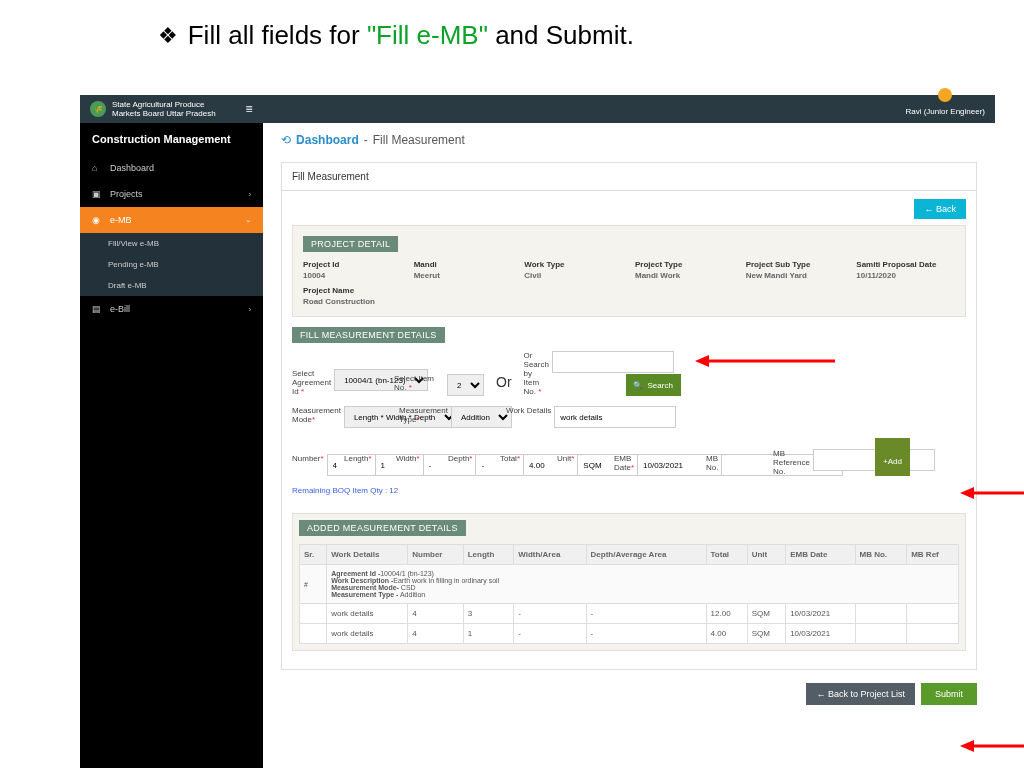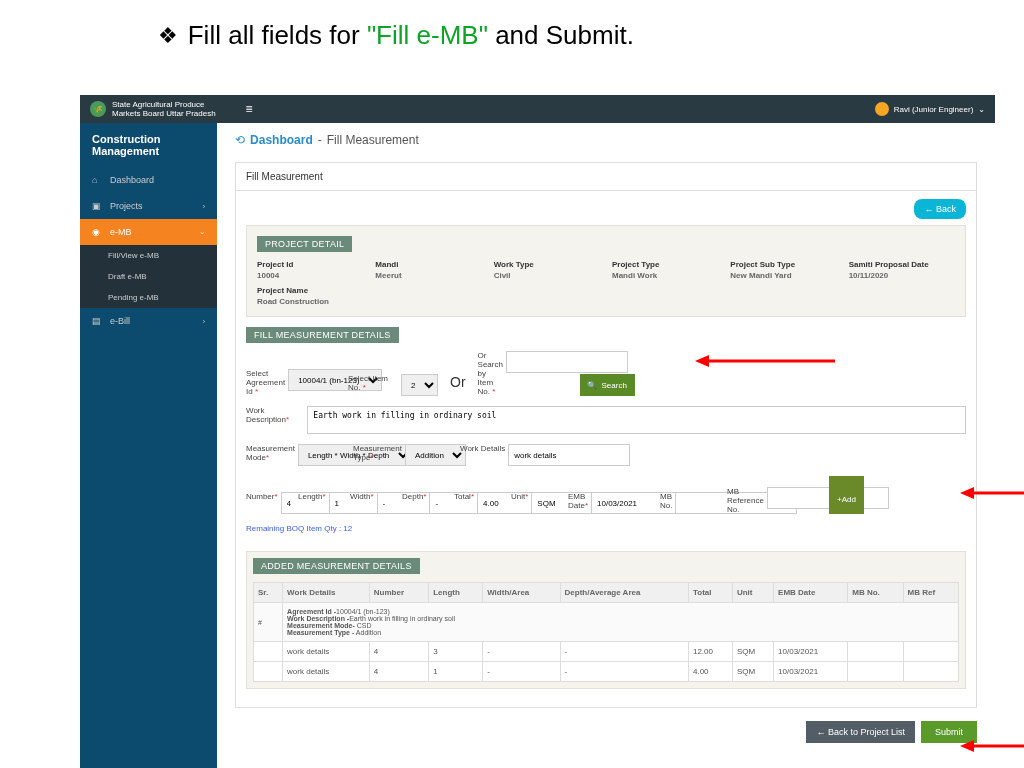--- a/index.html
+++ b/index.html
@@ -5,38 +5,38 @@
 * { box-sizing: border-box; margin: 0; padding: 0; }
 body { font-family: Arial, sans-serif; background: #fff; width: 1024px; height: 768px; position: relative; overflow: hidden; }
 .instruction { position: absolute; top: 20px; left: 158px; font-size: 26px; color: #000; display: flex; align-items: center; gap: 10px; }
 .bullet-icon { font-size: 22px; }
 .green-text { color: #0da329; }
 .app { position: absolute; top: 95px; left: 80px; width: 915px; height: 673px; background: #f0f0f0; font-size: 9px; color: #333; }
 .topbar { height: 28px; background: #2a3a42; display: flex; align-items: center; padding: 0 10px; color: #fff; }
 .logo-area { display: flex; align-items: center; gap: 6px; font-size: 8px; }
 .logo-circ { width: 16px; height: 16px; border-radius: 50%; background: #4a9a5a; display: flex; align-items: center; justify-content: center; }
 .hamburger { margin-left: 30px; font-size: 12px; cursor: pointer; }
-.user-area { margin-left: auto; display: flex; align-items: center; gap: 5px; font-size: 8px; }
+.user-area { margin-left: auto; display: flex; align-items: center; gap: 5px; font-size: 8px; flex-direction: column; }
 .avatar { width: 14px; height: 14px; border-radius: 50%; background: #f5a623; }
 .layout { display: flex; height: calc(100% - 28px); }
-.sidebar { width: 137px; background: #0c4a6e; color: #ccc; font-size: 9px; }
+.sidebar { width: 183px; background: #000000; color: #ccc; font-size: 9px; }
 .sidebar-title { padding: 10px 12px; font-weight: bold; color: #fff; font-size: 11px; }
 .side-item { padding: 8px 12px; display: flex; align-items: center; gap: 8px; cursor: pointer; }
 .side-item.active { background: #f5831f; color: #fff; }
 .side-sub { padding: 6px 12px 6px 28px; font-size: 8px; cursor: pointer; background: #23313a; }
 .side-icon { width: 10px; display: inline-block; }
 .side-arrow { margin-left: auto; font-size: 7px; }
 .content { flex: 1; background: #fff; overflow-y: auto; position: relative; }
 .breadcrumb { padding: 10px 18px; font-size: 12px; color: #555; display: flex; align-items: center; gap: 5px; }
 .bc-icon { color: #2a8dc9; }
 .bc-dash { color: #2a8dc9; font-weight: bold; }
 .panel { margin: 5px 18px; border: 1px solid #ddd; }
 .panel-title { padding: 8px 10px; font-size: 10px; border-bottom: 1px solid #ddd; }
 .panel-body { padding: 8px 10px; }
-.back-btn { float: right; background: #0ab5d6; color: #fff; border: none; padding: 5px 10px; font-size: 9px; border-radius: 8px; margin-bottom: 6px; cursor: pointer; }
+.back-btn { float: right; background: #0ab5d6; color: #fff; border: none; padding: 5px 10px; font-size: 9px; border-radius: 0; margin-bottom: 6px; cursor: pointer; }
 .section-hdr { background: #6a8a7a; color: #fff; padding: 3px 8px; font-size: 9px; display: inline-block; letter-spacing: 0.3px; }
 .detail-box { background: #f4f3ee; border: 1px solid #e2e0d8; padding: 10px; margin-bottom: 10px; }
 .detail-grid { display: grid; grid-template-columns: repeat(6, 1fr); gap: 6px 12px; font-size: 8px; }
 .detail-grid .lbl { font-weight: bold; }
 .detail-grid .val { color: #666; margin-top: 2px; font-weight: bold; }
 .form-row { display: flex; gap: 12px; align-items: flex-end; margin-bottom: 10px; flex-wrap: wrap; }
 .fgroup { display: flex; flex-direction: row; gap: 3px; font-size: 8px; }
 .fgroup label { color: #444; }
 .req { color: #d33; }
 .fgroup input, .fgroup select, .fgroup textarea { border: 1px solid #ccc; padding: 4px 5px; font-size: 8px; height: 22px; }
@@ -96,22 +96,22 @@
           <span class="side-icon">▣</span>
           <span>Projects</span>
           <span class="side-arrow">›</span>
         </div>
       <div class="side-item active">
           <span class="side-icon">◉</span>
           <span>e-MB</span>
           <span class="side-arrow">⌄</span>
         </div>
       <div class="side-sub">Fill/View e-MB</div>
+      <div class="side-sub">Pending e-MB</div>
       <div class="side-sub">Draft e-MB</div>
-      <div class="side-sub">Pending e-MB</div>
       <div class="side-item">
           <span class="side-icon">▤</span>
           <span>e-Bill</span>
           <span class="side-arrow">›</span>
         </div>
     </div>
 
     <div class="content">
       <div class="breadcrumb">
         <span class="bc-icon">⟲</span>
@@ -174,24 +174,20 @@
               <div class="or-txt">Or</div>
               <div class="fgroup" style="width:90px">
                   <label><span>Or Search by Item No.</span> <span class="req">*</span></label>
                   <input style="">
                 </div>
               <button class="search-btn">
                   <span>🔍</span>
                   <span>Search</span>
                 </button>
             </div>
-            <div class="fgroup" style="width:100%">
-                <label><span>Work Description</span><span class="req">*</span></label>
-                <textarea style="">Earth work in filling in ordinary soil</textarea>
-              </div>
             <div class="form-row" style="margin-top:10px">
               <div class="fgroup" style="width:95px">
                   <label><span>Measurement Mode</span><span class="req">*</span></label>
                   <select><option>Length * Width * Depth</option></select>
                 </div>
               <div class="fgroup" style="width:95px">
                   <label><span>Measurement Type</span><span class="req">*</span></label>
                   <select><option>Addition</option></select>
                 </div>
               <div class="fgroup" style="flex:1">

